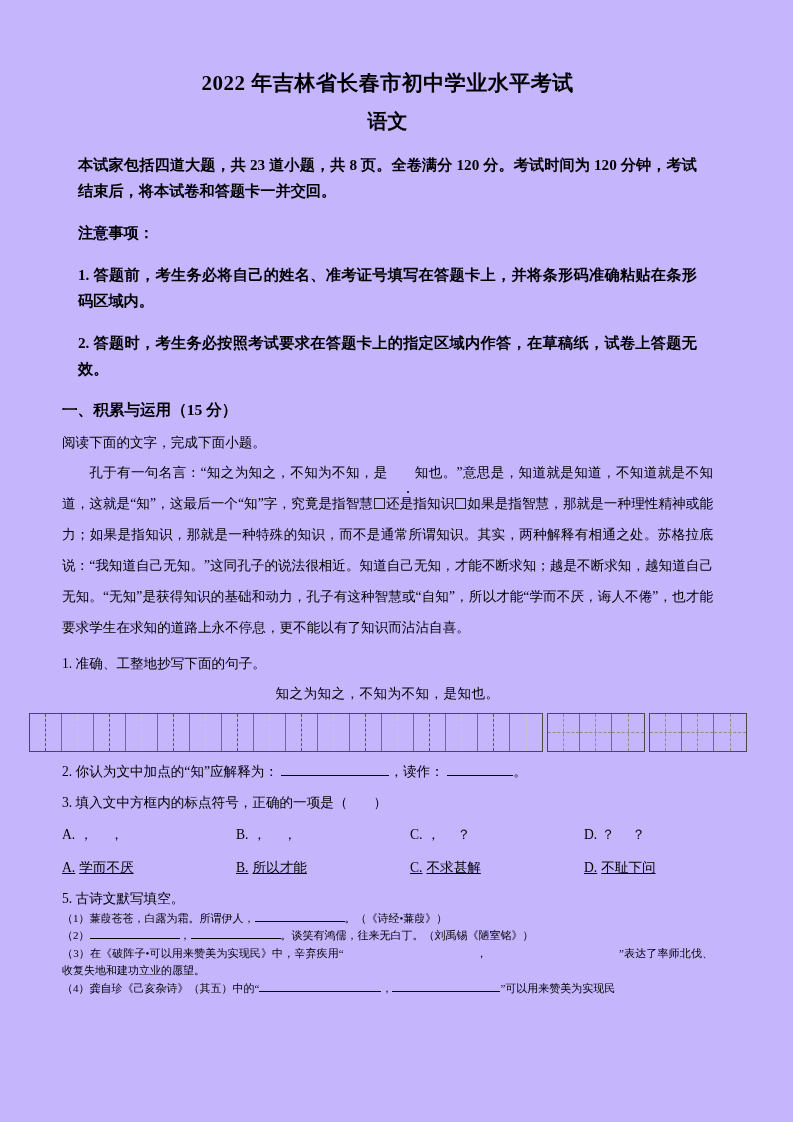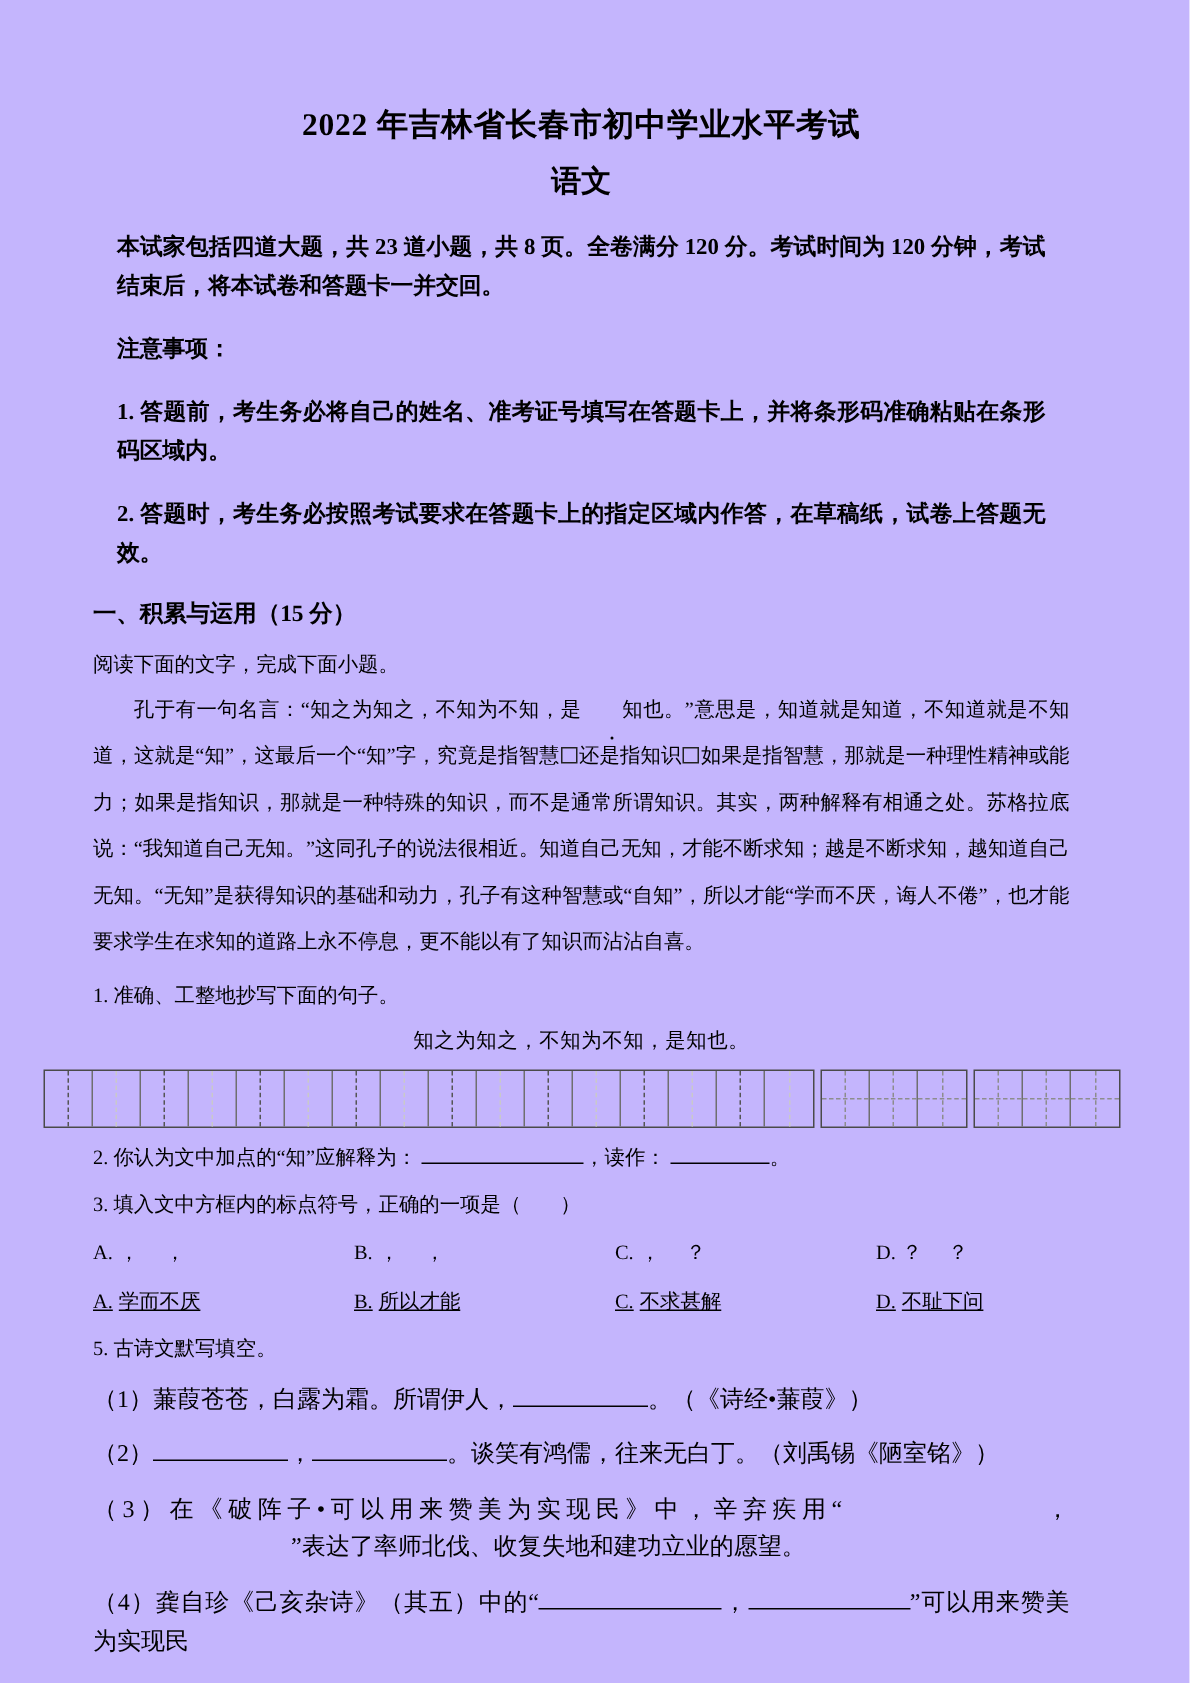--- a/index.html
+++ b/index.html
@@ -193,23 +193,22 @@
   }
   .choice { display: inline-block; }
   .choice .lab { margin-right: 4px; }
   .choices.punct .choice { width: 174px; }
   .choices.punct .choice:last-child { width: auto; }
   .choices.idiom .choice { width: 174px; text-decoration: underline; }
   .choices.idiom .choice:last-child { width: auto; }
   .punct-marks span { margin-right: 17px; }
 
   .subitem {
-    font-size: 16px;
+    font-size: 11px;
     line-height: 1.6;
-    margin-top: 11px;
     text-align: justify;
     text-justify: inter-ideograph;
   }
   .paren-space { display: inline-block; width: 26px; }
 </style>
 </head>
 <body>
 
 <div class="page">
 

